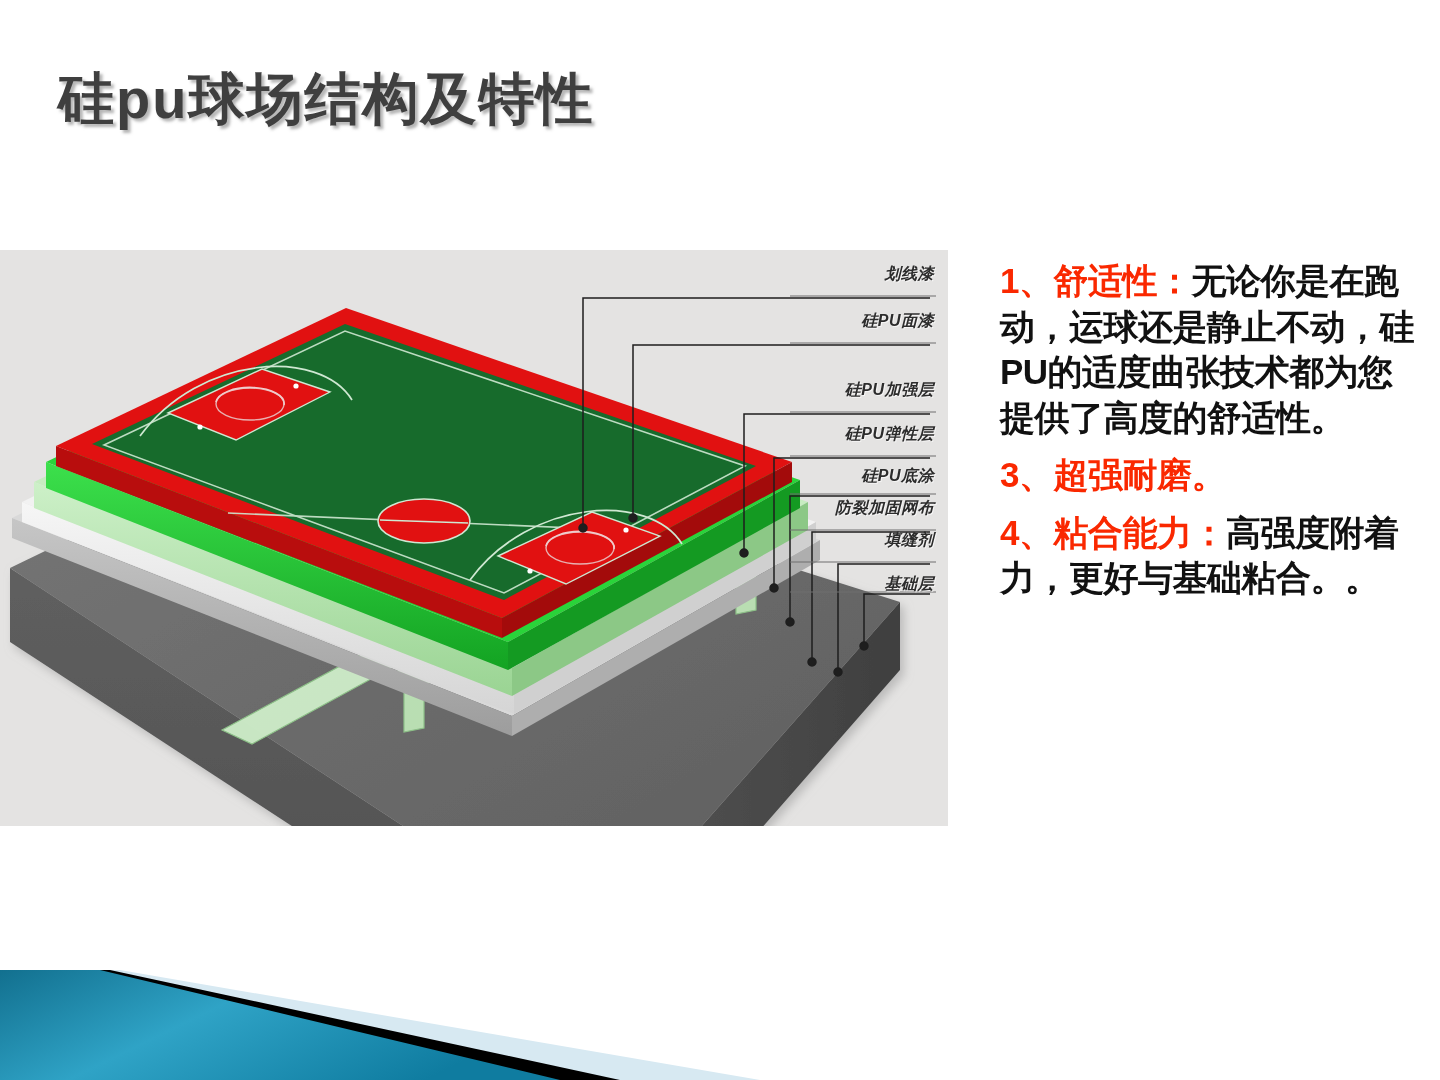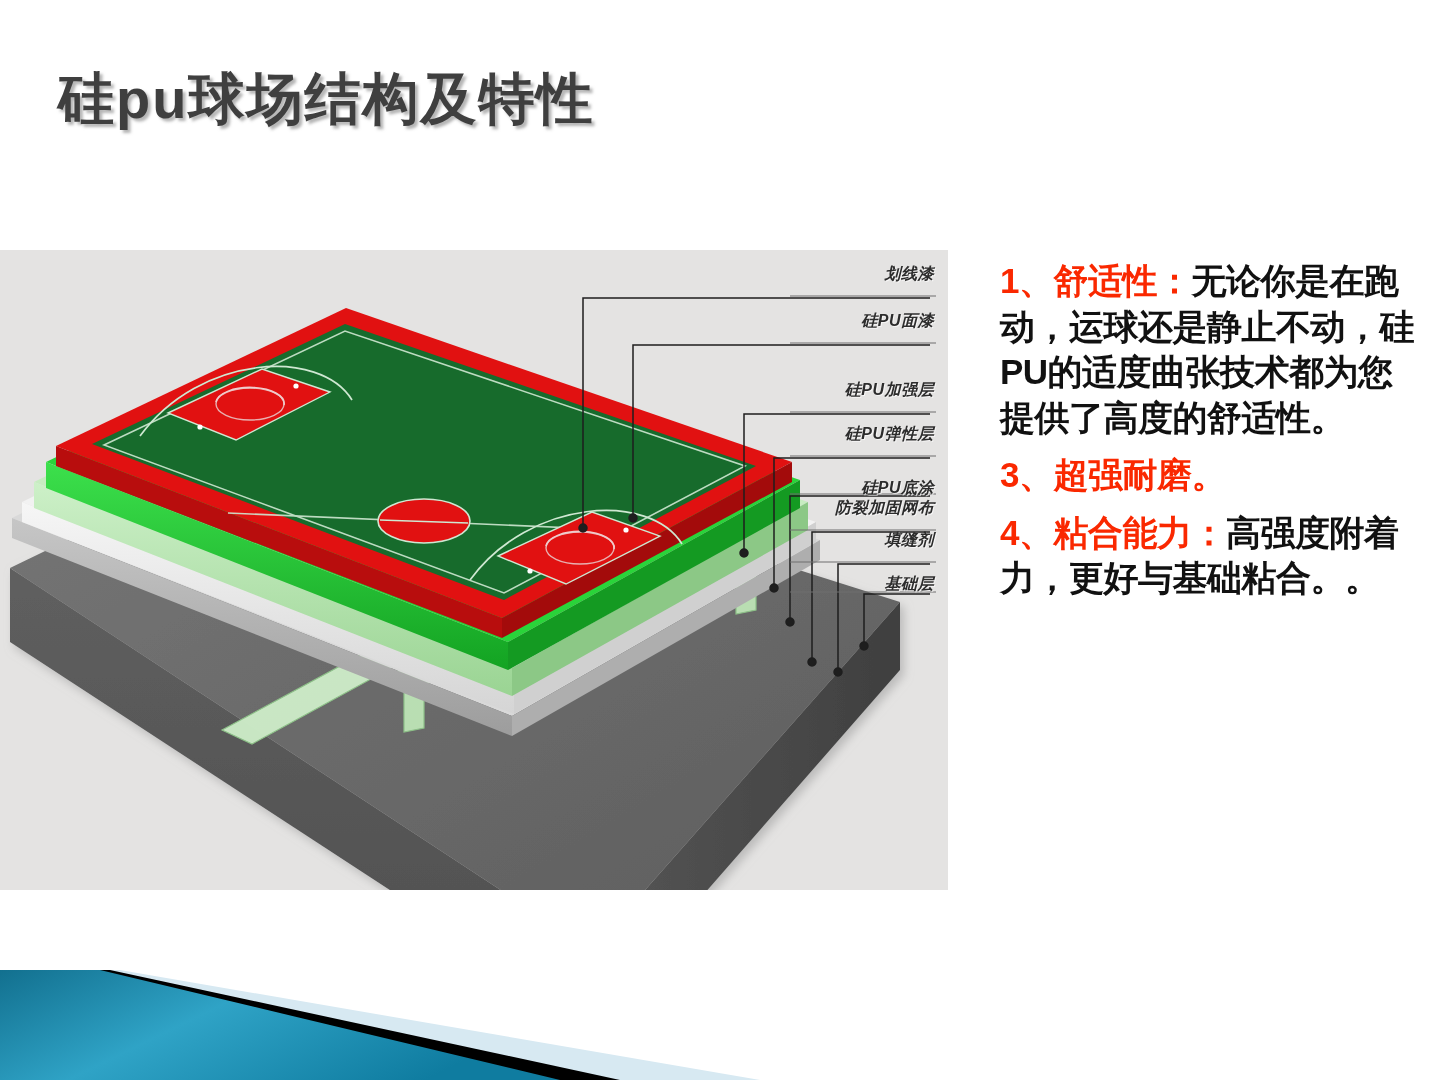--- a/index.html
+++ b/index.html
@@ -13,21 +13,21 @@
   
   #title{
     position:absolute; left:58px; top:62px;
     font-size:56px; font-weight:700; letter-spacing:2px;
     color:#3f3f3f; white-space:nowrap;
     text-shadow:3px 3px 3px rgba(120,120,120,.55);
   }
 
   
   #figure{
-    position:absolute; left:0px; top:250px; width:948px; height:640px;
+    position:absolute; left:0px; top:250px; width:948px; height:576px;
     background:#e4e3e2; overflow:hidden;
   }
   #figsvg{ position:absolute; left:0; top:0; width:948px; height:728px; }
 
   
   .lbl{
     position:absolute; font-size:16px; font-weight:700; font-style:italic;
     color:#2c2c2c; white-space:nowrap; text-align:right;
     letter-spacing:.5px;
     text-shadow:1px 1px 0 rgba(255,255,255,.65);
@@ -209,21 +209,21 @@
         <line x1="790" y1="280" x2="936" y2="280"></line>
         <line x1="790" y1="312" x2="936" y2="312"></line>
         <line x1="790" y1="342" x2="936" y2="342"></line>
       </g>
     </svg>
 
     <div class="lbl" style="right:14px; top:14px;">划线漆</div>
     <div class="lbl" style="right:14px; top:61px;margin-left:16px;">硅PU面漆</div>
     <div class="lbl" style="right:14px; top:130px;">硅PU加强层</div>
     <div class="lbl" style="right:14px; top:174px;">硅PU弹性层</div>
-    <div class="lbl" style="right:14px; top:228px;">硅PU底涂</div>
+    <div class="lbl" style="right:14px; top:216px;">硅PU底涂</div>
     <div class="lbl" style="right:14px; top:248px;">防裂加固网布</div>
     <div class="lbl" style="right:14px; top:280px;">填缝剂</div>
     <div class="lbl" style="right:14px; top:324px;">基础层</div>
   </div>
 
   <div id="bullets">
     <p>
       <span class="hd">1、</span><span class="hd">舒适性：</span><span class="bd">无论你是在跑动，运球还是静止不动，硅PU的适度曲张技术都为您提供了高度的舒适性。</span>
     </p>
     <p>

